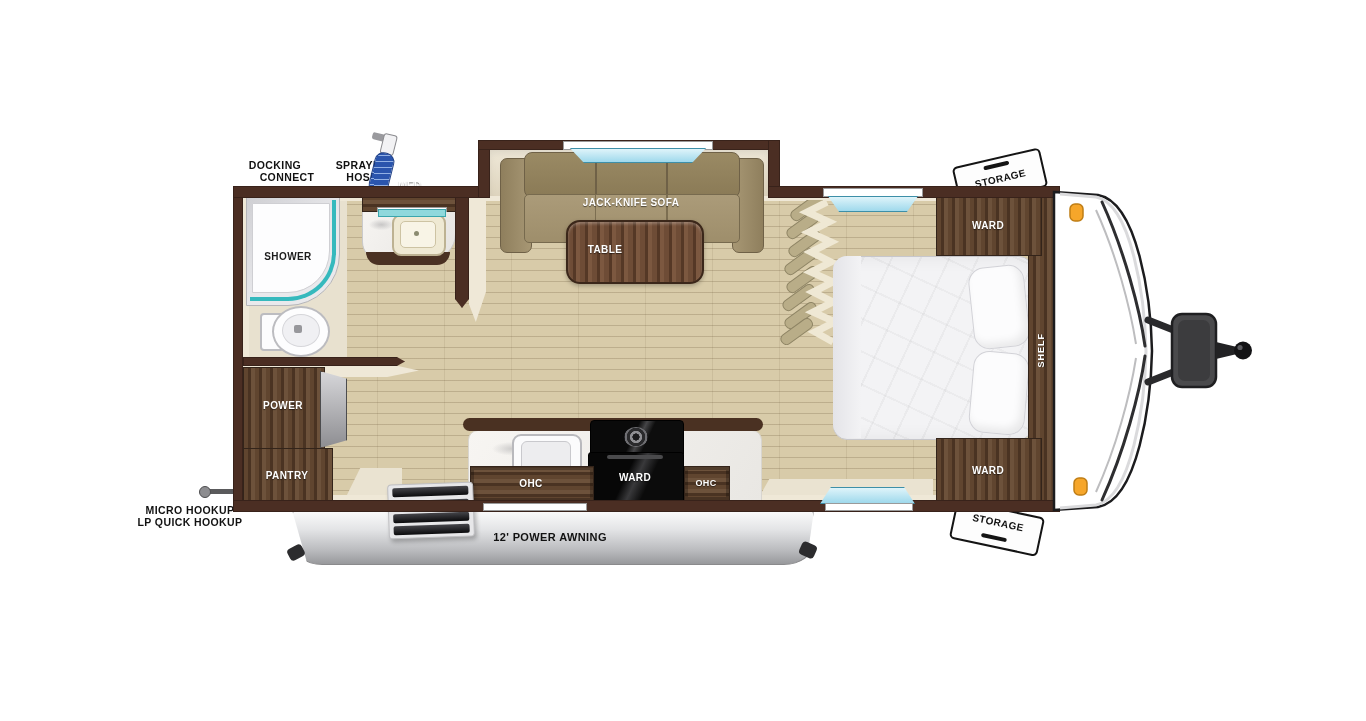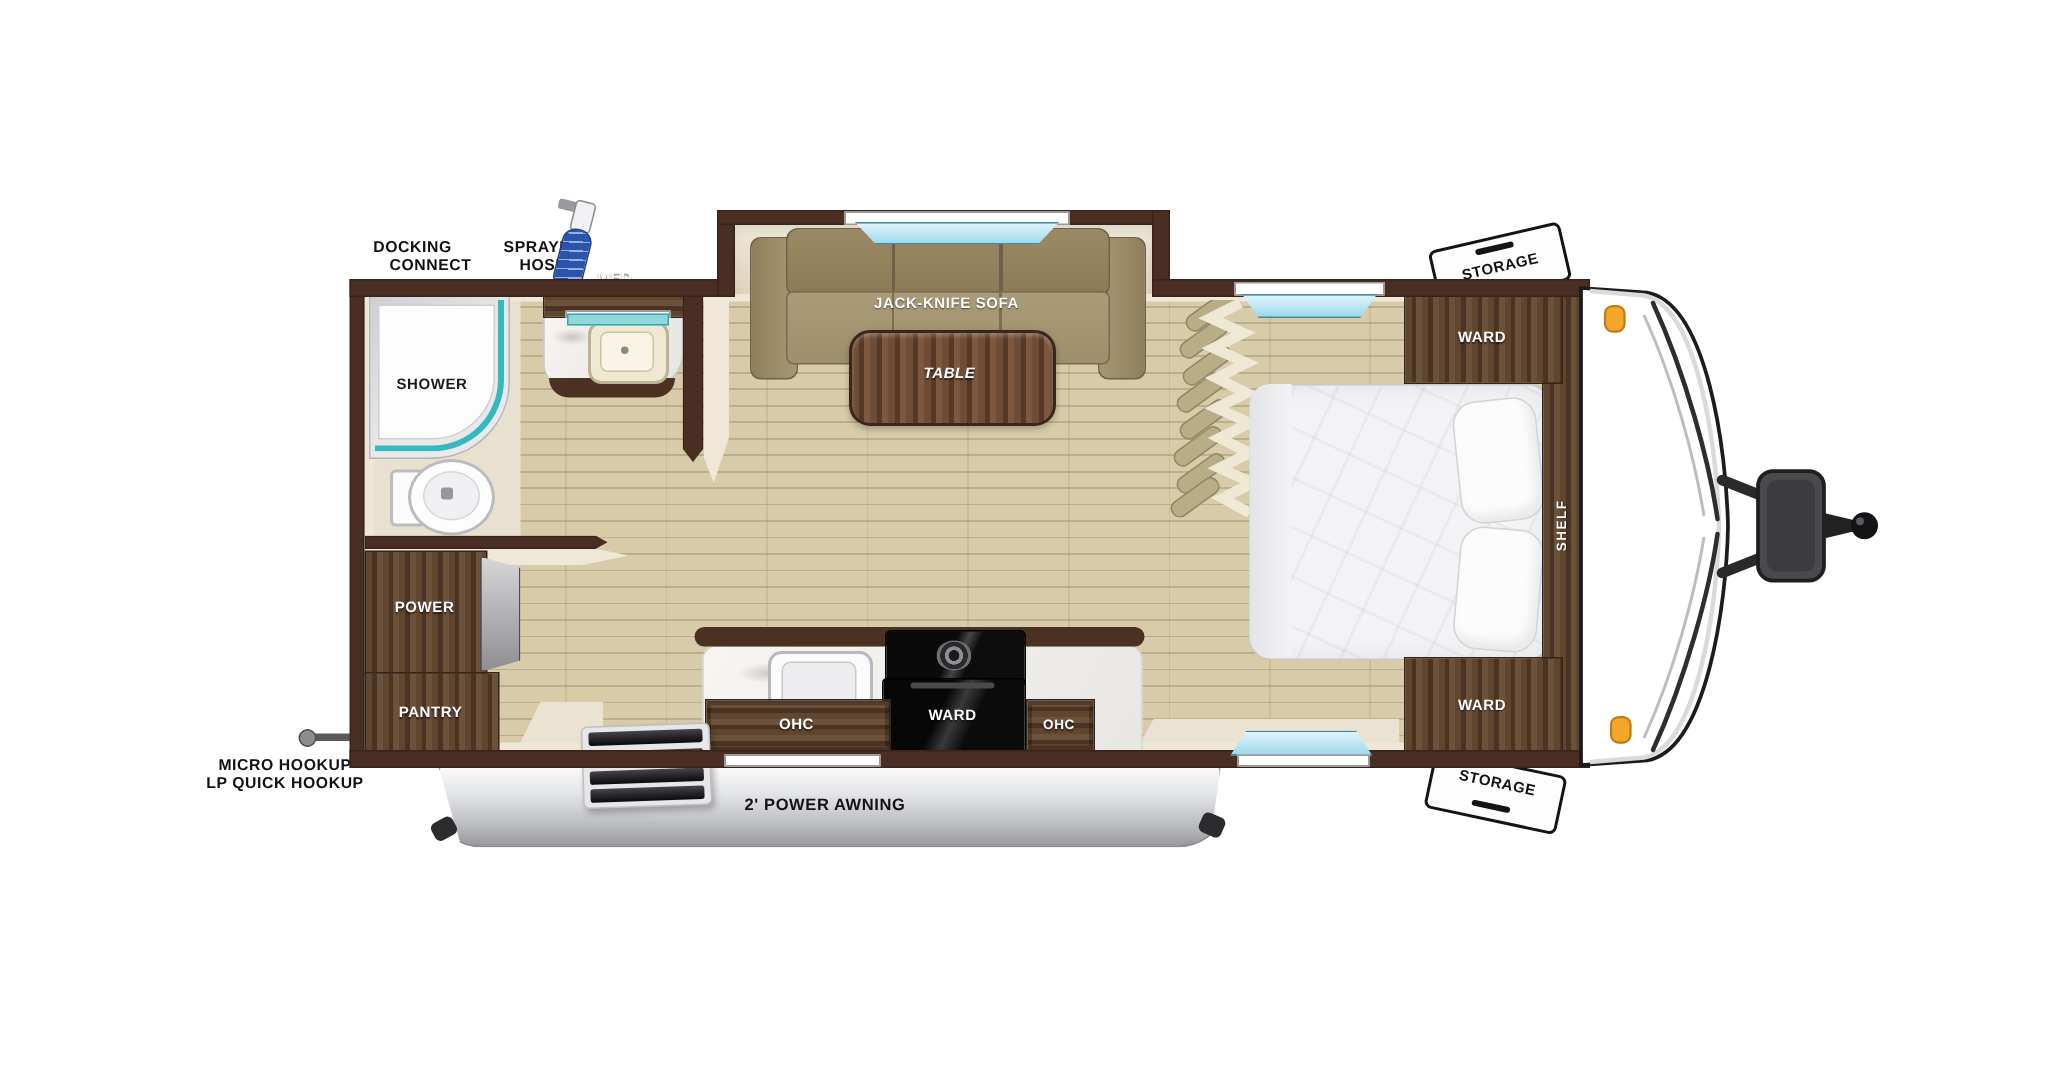--- a/index.html
+++ b/index.html
@@ -42,21 +42,21 @@
 <body>
 
 <div class="canvas">
 
   <div class="abs" style="left:292px;top:510px;width:520px;height:53px;
               background:linear-gradient(180deg,#fbfbfb 0%,#e3e4e6 35%,#b9babd 75%,#98999c 100%);
               border:1px solid #8a8a8c;border-radius:4px 4px 30px 30px/4px 4px 22px 22px;
               clip-path:polygon(0 0,100% 0,98.5% 100%,3% 100%);"></div>
   <div class="abs" style="left:288px;top:546px;width:16px;height:13px;background:#2c2c2e;border-radius:4px;transform:rotate(-28deg);"></div>
   <div class="abs" style="left:800px;top:543px;width:16px;height:14px;background:#2c2c2e;border-radius:4px;transform:rotate(24deg);"></div>
-  <div class="lbl" style="left:400px;top:531px;width:300px;font-size:11px;">2' POWER AWNING</div>
+  <div class="lbl" style="left:400px;top:531px;width:300px;font-size:11px;">12' POWER AWNING</div>
 
   <div class="tab" style="left:955px;top:157px;transform:rotate(-13deg);">
     <div class="dash" style="top:4px;"></div>
     <div class="lbl" style="margin-top:14px;">STORAGE</div>
   </div>
   <div class="tab" style="left:952px;top:508px;transform:rotate(12deg);">
     <div class="lbl" style="margin-top:7px;">STORAGE</div>
     <div class="dash" style="top:26px;"></div>
   </div>
 
@@ -137,21 +137,21 @@
                 linear-gradient(180deg,#9a8a64,#8a7a56);"></div>
   <div class="abs" style="left:524px;top:194px;width:214px;height:47px;border-radius:5px;border:1px solid #776a4e;
               background:
                 linear-gradient(90deg,transparent 0 32.5%,#7c6e51 32.5% 33.3%,transparent 33.3% 66%,#7c6e51 66% 66.8%,transparent 66.8%),
                 linear-gradient(180deg,#ab9b79,#9e8e6b);"></div>
   <div class="lbl lbl-w" style="left:540px;top:197px;width:182px;">JACK-KNIFE SOFA</div>
 
   <div class="abs" style="left:566px;top:220px;width:134px;height:60px;border:2px solid #3b271a;border-radius:14px;
               background:repeating-linear-gradient(90deg,#6e4c36 0 5px,#553826 5px 8px,#7c5840 8px 12px);
               box-shadow:inset 0 2px 3px rgba(255,255,255,.25),0 2px 4px rgba(0,0,0,.25);"></div>
-  <div class="lbl lbl-w" style="left:566px;top:244px;width:134px;font-style:italic;">TABLE</div>
+  <div class="lbl lbl-w" style="left:538px;top:244px;width:134px;">TABLE</div>
 
   <svg class="abs" style="left:775px;top:200px;" width="70" height="145" viewBox="0 0 70 145">
     <g stroke="#8f8565" stroke-width="1" fill="#b9ad88">
       <rect x="14" y="2" width="36" height="11" rx="5" transform="rotate(-36 32 8)"></rect>
       <rect x="10" y="20" width="36" height="11" rx="5" transform="rotate(-36 28 26)"></rect>
       <rect x="12" y="38" width="36" height="11" rx="5" transform="rotate(-36 30 44)"></rect>
       <rect x="8" y="56" width="36" height="11" rx="5" transform="rotate(-36 26 62)"></rect>
       <rect x="10" y="74" width="36" height="11" rx="5" transform="rotate(-36 28 80)"></rect>
       <rect x="6" y="92" width="36" height="11" rx="5" transform="rotate(-36 24 98)"></rect>
       <rect x="8" y="110" width="36" height="11" rx="5" transform="rotate(-36 26 116)"></rect>

